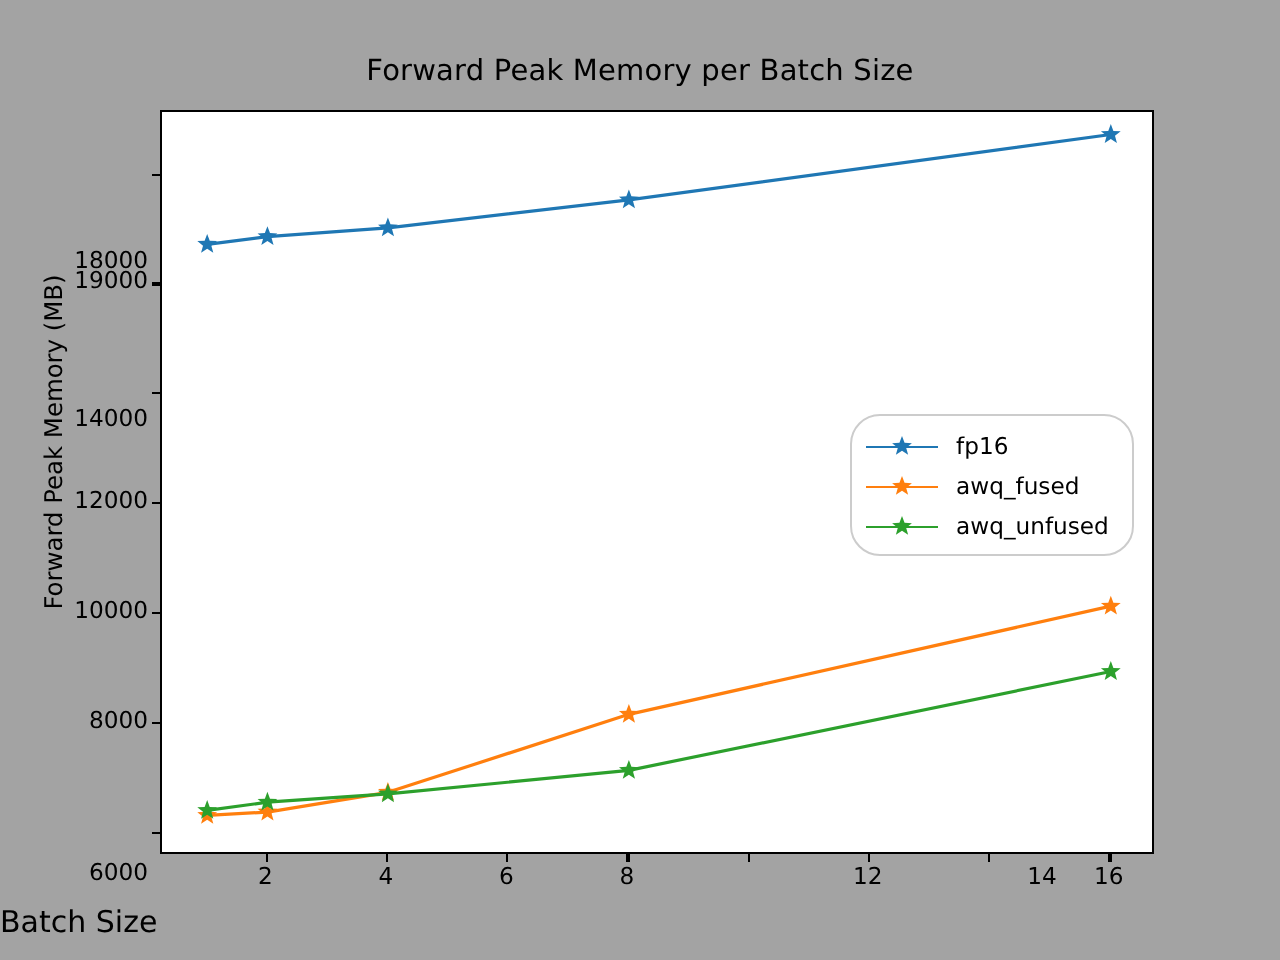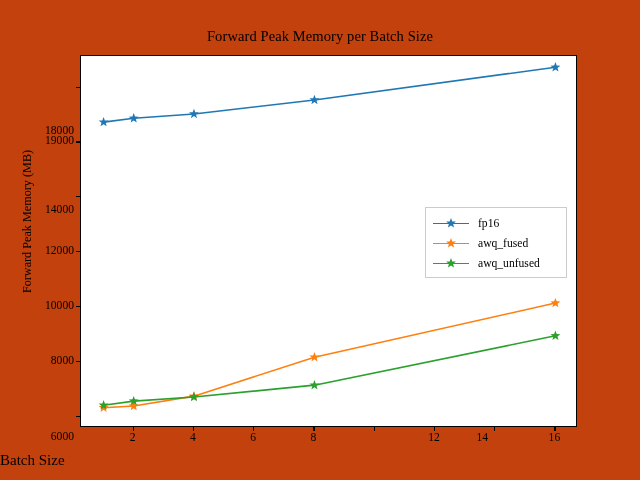--- a/index.html
+++ b/index.html
@@ -11,22 +11,21 @@
     width: 640px;
     height: 480px;
     font-family: "DejaVu Sans", sans-serif;
     color: #000000;
     overflow: hidden;
   }
   #figure {
     position: relative;
     width: 640px;
     height: 480px;
-    background: #c2410c;
-    font-family: Liberation Serif, serif;
+    background: #a3a3a3;
   }
   #chart-title {
     position: absolute;
     left: 0;
     top: 28px;
     width: 640px;
     text-align: center;
     font-size: 14.5px;
     color: #000000;
     letter-spacing: 0.1px;
@@ -106,21 +105,21 @@
     background: #000000;
   }
   
   #legend {
     position: absolute;
     left: 425px;
     top: 207px;
     width: 142px;
     height: 71px;
     border: 1px solid #cccccc;
-    border-radius: 0;
+    border-radius: 15px;
     background: #ffffff;
     box-sizing: border-box;
     padding: 5px 7px;
     text-align: center;
   }
   .legend-row {
     display: flex;
     align-items: center;
     height: 20px;
   }
@@ -175,21 +174,21 @@
       <div class="xtick-label" style="left: 172.955px;">4</div>
       <div class="xtick-mark" style="left: 192.955px;"></div>
       <div class="xtick-label" style="left: 233.197px;">6</div>
       <div class="xtick-mark" style="left: 253.197px;"></div>
       <div class="xtick-label" style="left: 293.439px;">8</div>
       <div class="xtick-mark" style="left: 313.439px;"></div>
       <div class="xtick-label" style="left: 353.682px; margin-top: 47px;">10</div>
       <div class="xtick-mark" style="left: 373.682px;"></div>
       <div class="xtick-label" style="left: 413.924px;">12</div>
       <div class="xtick-mark" style="left: 433.924px;"></div>
-      <div class="xtick-label" style="left: 448px; text-align: right;">14</div>
+      <div class="xtick-label" style="left: 501px;">14</div>
       <div class="xtick-mark" style="left: 494.167px;"></div>
       <div class="xtick-label" style="left: 534.409px;">16</div>
       <div class="xtick-mark" style="left: 554.409px;"></div>
     </div>
 
   <div id="plot-frame">
     <div id="plot-inner">
       <svg id="series-svg" width="497" height="372">
           <g>
             <path d="M22.59,66.16 L52.71,62.32 L112.95,57.93 L233.44,43.93 L474.41,11.26" fill="none" stroke="#1f77b4" stroke-width="1.6" stroke-linejoin="round" stroke-linecap="round"></path>

